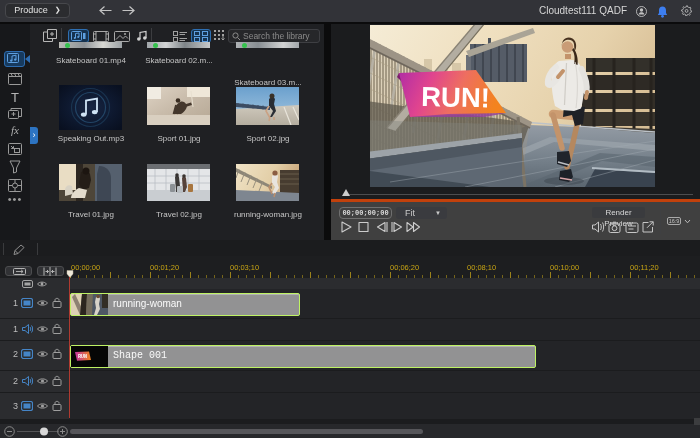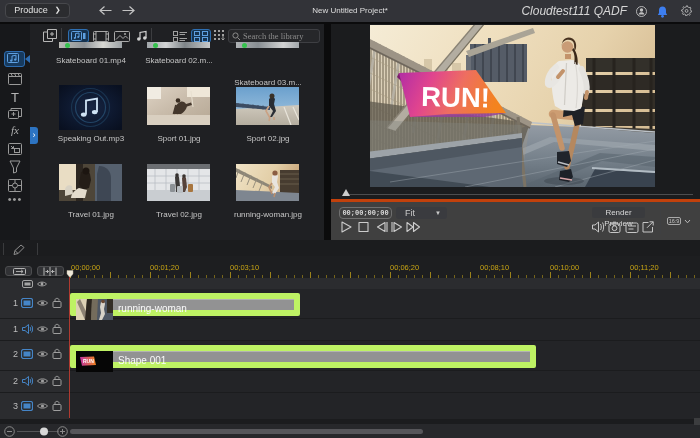--- a/index.html
+++ b/index.html
@@ -9,39 +9,39 @@
 #stage { position:relative; width:700px; height:438px; background:#0b0b0c; }
 
 
 #topbar { left:0; top:0; width:700px; height:22px; background:#323338; }
 #produceBtn { left:5px; top:3px; width:65px; height:15px; background:#2b2c2f;
   border:1px solid #47484c; border-radius:4px; color:#e3e3e3; font-size:9px;
   line-height:13px; text-align:center; }
 #produceBtn .chev { margin-left:7px; font-size:7px; position:relative; top:-1px; }
 #title { left:240px; top:0; width:220px; text-align:center; color:#dedede;
   font-size:8px; line-height:22px; }
-#account { right:73px; top:0; color:#d6d6d6; font-size:12px; line-height:22px;font-style:italic; }
+#account { right:73px; top:0; color:#d6d6d6; font-size:10px; line-height:22px; }
 
 
 #sidebar { left:0; top:24px; width:30px; height:216px; background:#17181b; }
 .sideIcon { left:0; width:30px; text-align:center; color:#9a9a9a; }
 #sideSel { left:4px; top:51px; width:21px; height:16px; background:#173a5e;
   border:1px solid #2d6cb0; border-radius:3px; }
 #sideTri { left:25px; top:55px; width:0; height:0; border-top:4px solid transparent;
   border-bottom:4px solid transparent; border-right:5px solid #2d6cb0; }
 #expandBtn { z-index:30; left:30px; top:127px; width:8px; height:17px; background:#2d74c2;
   border-radius:0 3px 3px 0; color:#fff; font-size:9px; line-height:16px; text-align:center; }
 
 
 #mediapanel { left:30px; top:24px; width:294px; height:216px; background:#1f2023; overflow:hidden; }
 .tbtn { top:5px; height:14px; border-radius:3px; }
 .tbtn.sel { background:#16324f; border:1px solid #2e6fb2; }
 #searchbox { left:198px; top:5px; width:92px; height:14px; background:#26272a;
   border:1px solid #3e3f43; border-radius:3px; color:#8b8b8b; font-size:8.5px;
-  line-height:12px; padding-left:14px;font-family:Liberation Serif, serif; }
+  line-height:12px; padding-left:14px; }
 .gridlabel { color:#c6c6c6; font-size:8px; text-align:center; width:88px; }
 .thumb { overflow:hidden; }
 
 
 #preview { left:331px; top:24px; width:369px; height:216px; background:#1b1c1e; }
 #pcontrols { left:0px; top:175px; width:369px; height:41px; background:#404040;
   border-top:3px solid #c2410c; }
 #timecode { left:8px; top:5px; width:53px; height:12px; border:1px solid #6f6f6f;
   border-radius:4px; color:#d9d9d9; font-family:"Liberation Mono", monospace;
   font-size:7px; font-weight:bold; line-height:10px; text-align:center; }
@@ -54,36 +54,35 @@
 
 
 #timeline { left:0; top:240px; width:700px; height:198px; background:#1b1c1e; }
 .trackrow { left:0; width:700px; background:#232427; }
 .trackhead { left:0; width:69px; height:100%; background:#2b2c2f; position:absolute; }
 .tnum { position:absolute; left:8px; width:10px; text-align:right; color:#bdbdbd; font-size:9px; }
 .ruler { color:#c7a414; font-size:7.5px; }
 #redline { left:69px; top:37px; width:1px; height:141px; background:#b03a30; }
 #bottombar { left:0; top:184px; width:700px; height:14px; background:#27282b; }
 #hscroll { left:70px; top:189px; width:353px; height:5px; background:#56565a; border-radius:2.5px; }
-.clip { position:absolute; background:#929293; border-radius:2px; border:6px solid #bef264; box-shadow:inset 0 1px 0 rgba(255,255,255,0.3);padding-left:28px; }
+.clip { position:absolute; background:#929293; border-radius:2px; border:1px solid #bef264; box-shadow:inset 0 1px 0 rgba(255,255,255,0.3);padding-left:28px; }
 .clip .lbl { position:absolute; left:42px; top:4px; color:#fafafa; font-size:10px; }
 </style>
 </head>
 <body>
 <div id="stage">
 
   <div class="abs" id="topbar"></div>
   <div class="abs" id="produceBtn">Produce<span class="chev">❯</span></div>
   <svg class="abs" style="left:98px; top:5px;" width="14" height="11" viewBox="0 0 14 11">
     <path d="M13.5 5.5 H2 M6.5 1.5 L2 5.5 L6.5 9.5" fill="none" stroke="#c3c3c3" stroke-width="1.2"></path>
   </svg>
   <svg class="abs" style="left:122px; top:5px;" width="14" height="11" viewBox="0 0 14 11">
     <path d="M0.5 5.5 H12 M7.5 1.5 L12 5.5 L7.5 9.5" fill="none" stroke="#c3c3c3" stroke-width="1.2"></path>
   </svg>
-  <div class="abs" id="title">New Untitled Project*</div>
   <div class="abs" id="account">Cloudtest111 QADF</div>
   <svg class="abs" style="left:636px; top:6px;" width="11" height="11" viewBox="0 0 11 11">
     <circle cx="5.5" cy="5.5" r="5" fill="none" stroke="#c2c2c2" stroke-width="0.9"></circle>
     <circle cx="5.5" cy="4" r="1.7" fill="#c2c2c2"></circle>
     <path d="M2.5 8.6 C3 6.6 4.2 6.2 5.5 6.2 C6.8 6.2 8 6.6 8.5 8.6 Z" fill="#c2c2c2"></path>
   </svg>
   <svg class="abs" style="left:657px; top:6px;" width="11" height="12" viewBox="0 0 11 12">
     <path d="M5.5 0.5 C3.3 0.5 2 2.1 2 4.3 L2 7 L0.8 8.9 L10.2 8.9 L9 7 L9 4.3 C9 2.1 7.7 0.5 5.5 0.5 Z" fill="#3d7eef"></path>
     <circle cx="5.5" cy="10.3" r="1.4" fill="#3d7eef"></circle>
   </svg>
@@ -506,21 +505,21 @@
         <path d="M1 0.5 V8.5 M13 0.5 V8.5 M7 0 V9"></path>
         <path d="M2.5 4.5 L5.5 4.5 M4 3 L5.5 4.5 L4 6 M11.5 4.5 L8.5 4.5 M10 3 L8.5 4.5 L10 6" fill="none"></path>
       </g>
     </svg>
 
     <div class="abs ruler" style="left:71px; top:23px;">00;00;00</div>
     <div class="abs ruler" style="left:150px; top:23px;">00;01;20</div>
     <div class="abs ruler" style="left:230px; top:23px;">00;03;10</div>
     <div class="abs ruler" style="left:310px; top:23px;margin-top:47px;">00;05;00</div>
     <div class="abs ruler" style="left:390px; top:23px;">00;06;20</div>
-    <div class="abs ruler" style="left:480px; top:23px;">00;08;10</div>
+    <div class="abs ruler" style="left:467px; top:23px;">00;08;10</div>
     <div class="abs ruler" style="left:550px; top:23px;">00;10;00</div>
     <div class="abs ruler" style="left:630px; top:23px;">00;11;20</div>
     <svg class="abs" style="left:70px; top:30px;" width="630" height="8" viewBox="0 0 630 8">
       <path d="M0.5 5 V8 M8.5 5 V8 M16.5 5 V8 M24.5 5 V8 M32.5 5 V8 M40.5 5 V8 M48.5 5 V8 M56.5 5 V8 M64.5 5 V8 M72.5 5 V8 M80.5 5 V8 M88.5 5 V8 M96.5 5 V8 M104.5 5 V8 M112.5 5 V8 M120.5 5 V8 M128.5 5 V8 M136.5 5 V8 M144.5 5 V8 M152.5 5 V8 M160.5 5 V8 M168.5 5 V8 M176.5 5 V8 M184.5 5 V8 M192.5 5 V8 M200.5 5 V8 M208.5 5 V8 M216.5 5 V8 M224.5 5 V8 M232.5 5 V8 M240.5 5 V8 M248.5 5 V8 M256.5 5 V8 M264.5 5 V8 M272.5 5 V8 M280.5 5 V8 M288.5 5 V8 M296.5 5 V8 M304.5 5 V8 M312.5 5 V8 M320.5 5 V8 M328.5 5 V8 M336.5 5 V8 M344.5 5 V8 M352.5 5 V8 M360.5 5 V8 M368.5 5 V8 M376.5 5 V8 M384.5 5 V8 M392.5 5 V8 M400.5 5 V8 M408.5 5 V8 M416.5 5 V8 M424.5 5 V8 M432.5 5 V8 M440.5 5 V8 M448.5 5 V8 M456.5 5 V8 M464.5 5 V8 M472.5 5 V8 M480.5 5 V8 M488.5 5 V8 M496.5 5 V8 M504.5 5 V8 M512.5 5 V8 M520.5 5 V8 M528.5 5 V8 M536.5 5 V8 M544.5 5 V8 M552.5 5 V8 M560.5 5 V8 M568.5 5 V8 M576.5 5 V8 M584.5 5 V8 M592.5 5 V8 M600.5 5 V8 M608.5 5 V8 M616.5 5 V8 M624.5 5 V8" stroke="#76651a" stroke-width="1" fill="none"></path>
         <path d="M0.5 2 V8 M40.5 2 V8 M80.5 2 V8 M120.5 2 V8 M160.5 2 V8 M200.5 2 V8 M240.5 2 V8 M280.5 2 V8 M320.5 2 V8 M360.5 2 V8 M400.5 2 V8 M440.5 2 V8 M480.5 2 V8 M520.5 2 V8 M560.5 2 V8 M600.5 2 V8" stroke="#9a821c" stroke-width="1" fill="none"></path>
     </svg>
 
     <svg class="abs" style="left:66px; top:30px;" width="8" height="8" viewBox="0 0 8 8">
       <path d="M1 0.5 H7 V4 L4 7.5 L1 4 Z" fill="#efe9da" stroke="#b9b39f" stroke-width="0.5"></path>
     </svg>
@@ -630,21 +629,21 @@
         <path d="M4 0 L14 21 H9 L1 3 Z" fill="#8d8272"></path>
         <path d="M11 0 H16 L15 21 H9 Z" fill="#2c261f"></path>
         <path d="M16 0 H22 L21 21 H15 Z" fill="#746c5c"></path>
         <path d="M22 0 H37 V21 H21 Z" fill="#4e5764"></path>
         <path d="M25 3 C27 2 29 3 29 5 L28 10 L29 15 L26 21 L23 21 L25 14 L24 8 Z" fill="#d8d3c9"></path>
         <circle cx="27" cy="2.5" r="1.8" fill="#6b4a33"></circle>
         <path d="M31 0 H37 V14 H31 Z" fill="#332e26"></path>
       </svg>
       <div class="lbl">running-woman</div>
     </div>
-    <div class="clip" style="left:70px; top:105px; width:466px; height:23px;">
+    <div class="clip" style="left:70px; top:105px; width:466px; height:23px;font-family:Liberation Mono, monospace;">
       <svg style="position:absolute; left:0; top:0;" width="37" height="21" viewBox="0 0 37 21">
         <rect width="37" height="21" fill="#060606"></rect>
         <defs>
             <linearGradient id="mrun" x1="0" y1="0" x2="1" y2="0">
               <stop offset="0%" stop-color="#c234a0"></stop>
               <stop offset="100%" stop-color="#f0831f"></stop>
             </linearGradient>
           </defs>
         <path d="M4 6 L18 5.4 L20 14 L6 14.8 Z" fill="url(#mrun)"></path>
         <text x="7" y="12" font-size="5" font-weight="bold" fill="#fff">RUN</text>

